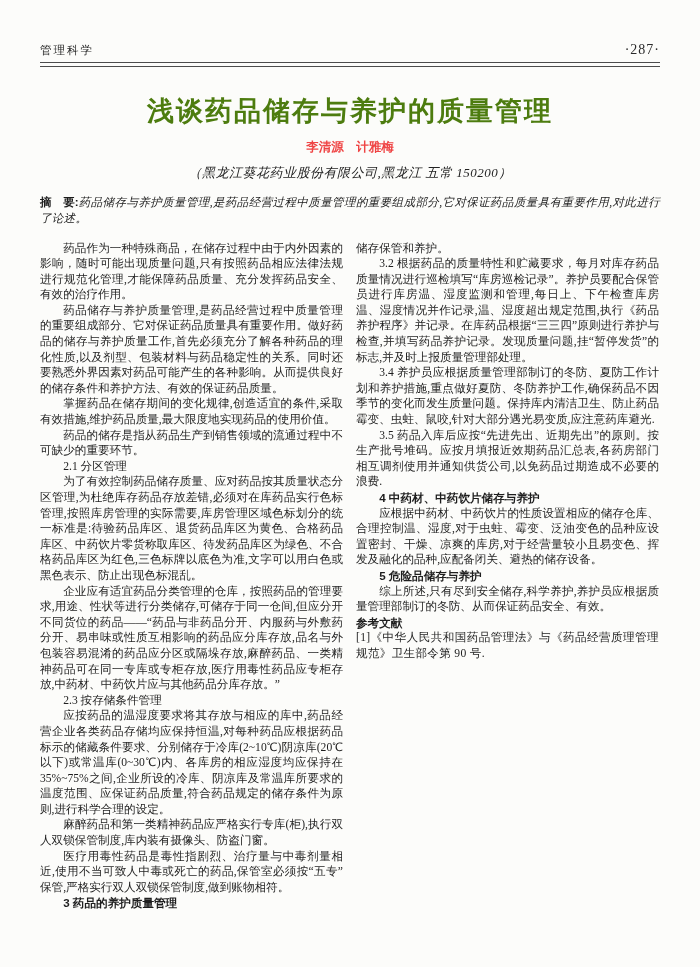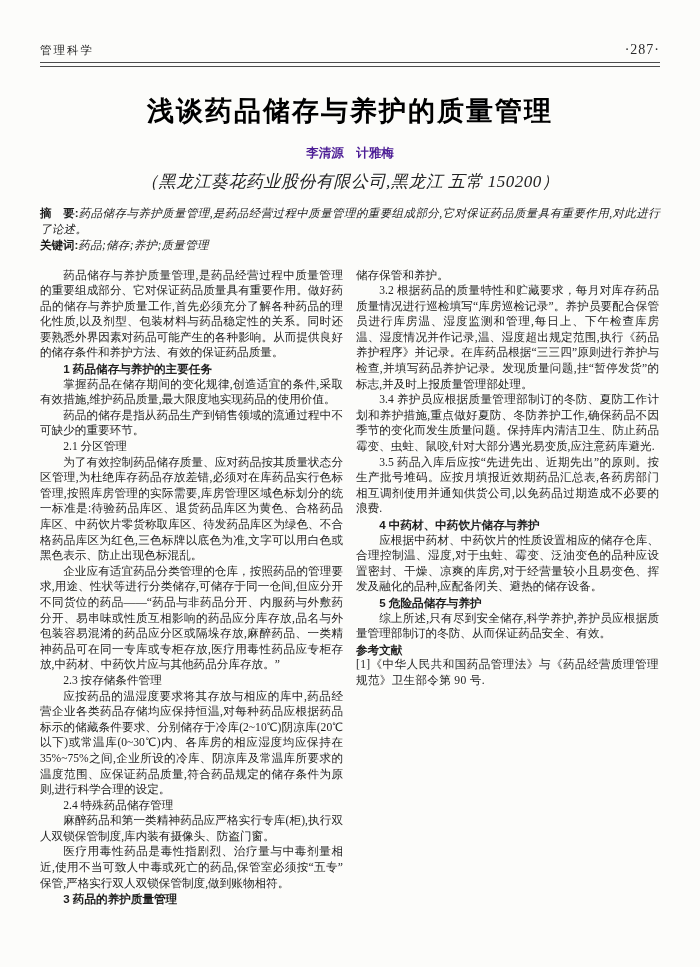--- a/index.html
+++ b/index.html
@@ -36,34 +36,34 @@
     height: 2.5px;
     border-top: 1.6px solid #4c4c4c;
     border-bottom: 1px solid #4c4c4c;
   }
   .title {
     margin: 26px 0 0 0;
     text-align: center;
     font-size: 27px;
     font-weight: bold;
     letter-spacing: 2px;
-    color: #000000;
+    color: #4d7c0f;
   }
   .authors {
-    margin-top: 16px;
+    margin-top: 10px;
     text-align: center;
     font-size: 12.5px;
     font-weight: bold;
     font-family: "Liberation Sans", sans-serif;
-    color: #4c1d95;
+    color: #ef4444;
   }
   .affiliation {
     margin-top: 8px;
     text-align: center;
-    font-size: 17px;
+    font-size: 13px;
     font-style: italic;
     color: #222;
     letter-spacing: 0.5px;
   }
   .abstract-block {
     margin-top: 12px;
     font-size: 11.5px;
     line-height: 16px;
     text-align: justify;
   }
@@ -113,36 +113,32 @@
   <h1 class="title">浅谈药品储存与养护的质量管理</h1>
 
   <div class="authors">李清源　计雅梅</div>
 
   <div class="affiliation">（黑龙江葵花药业股份有限公司,黑龙江 五常 150200）</div>
 
   <div class="abstract-block">
     <span class="lbl">摘　要:</span><span class="it">药品储存与养护质量管理,是药品经营过程中质量管理的重要组成部分,它对保证药品质量具有重要作用,对此进行了论述。</span>
   </div>
 
-  <div class="abstract-block" style="margin-top:0;">
-    <span class="lbl">关键词:</span><span class="it">药品;储存;养护;质量管理</span>
-  </div>
 
   <div class="columns">
     <div class="col">
+        <p class="p">药品作为一种特殊商品，在储存过程中由于内外因素的影响，随时可能出现质量问题,只有按照药品相应法律法规进行规范化管理,才能保障药品质量、充分发挥药品安全、有效的治疗作用。</p>
         <p class="p">药品储存与养护质量管理,是药品经营过程中质量管理的重要组成部分、它对保证药品质量具有重要作用。做好药品的储存与养护质量工作,首先必须充分了解各种药品的理化性质,以及剂型、包装材料与药品稳定性的关系。同时还要熟悉外界因素对药品可能产生的各种影响。从而提供良好的储存条件和养护方法、有效的保证药品质量。</p>
-        <p class="h">1 药品储存与养护的主要任务</p>
         <p class="p">掌握药品在储存期间的变化规律,创造适宜的条件,采取有效措施,维护药品质量,最大限度地实现药品的使用价值。</p>
         <p class="p">药品的储存是指从药品生产到销售领域的流通过程中不可缺少的重要环节。</p>
         <p class="p">2.1 分区管理</p>
         <p class="p">为了有效控制药品储存质量、应对药品按其质量状态分区管理,为杜绝库存药品存放差错,必须对在库药品实行色标管理,按照库房管理的实际需要,库房管理区域色标划分的统一标准是:待验药品库区、退货药品库区为黄色、合格药品库区、中药饮片零货称取库区、待发药品库区为绿色、不合格药品库区为红色,三色标牌以底色为准,文字可以用白色或黑色表示、防止出现色标混乱。</p>
         <p class="p">企业应有适宜药品分类管理的仓库，按照药品的管理要求,用途、性状等进行分类储存,可储存于同一仓间,但应分开不同货位的药品——“药品与非药品分开、内服药与外敷药分开、易串味或性质互相影响的药品应分库存放,品名与外包装容易混淆的药品应分区或隔垛存放,麻醉药品、一类精神药品可在同一专库或专柜存放,医疗用毒性药品应专柜存放,中药材、中药饮片应与其他药品分库存放。”</p>
         <p class="p">2.3 按存储条件管理</p>
         <p class="p">应按药品的温湿度要求将其存放与相应的库中,药品经营企业各类药品存储均应保持恒温,对每种药品应根据药品标示的储藏条件要求、分别储存于冷库(2~10℃)阴凉库(20℃以下)或常温库(0~30℃)内、各库房的相应湿度均应保持在 35%~75%之间,企业所设的冷库、阴凉库及常温库所要求的温度范围、应保证药品质量,符合药品规定的储存条件为原则,进行科学合理的设定。</p>
-        <p class="p">2.4 特殊药品储存管理</p>
         <p class="p">麻醉药品和第一类精神药品应严格实行专库(柜),执行双人双锁保管制度,库内装有摄像头、防盗门窗。</p>
         <p class="p">医疗用毒性药品是毒性指剧烈、治疗量与中毒剂量相近,使用不当可致人中毒或死亡的药品,保管室必须按“五专”保管,严格实行双人双锁保管制度,做到账物相符。</p>
         <p class="h">3 药品的养护质量管理</p>
       </div>
     <div class="col">
         <p class="pc">储存保管和养护。</p>
         <p class="p">3.2 根据药品的质量特性和贮藏要求，每月对库存药品质量情况进行巡检填写“库房巡检记录”。养护员要配合保管员进行库房温、湿度监测和管理,每日上、下午检查库房温、湿度情况并作记录,温、湿度超出规定范围,执行《药品养护程序》并记录。在库药品根据“三三四”原则进行养护与检查,并填写药品养护记录。发现质量问题,挂“暂停发货”的标志,并及时上报质量管理部处理。</p>
         <p class="p">3.4 养护员应根据质量管理部制订的冬防、夏防工作计划和养护措施,重点做好夏防、冬防养护工作,确保药品不因季节的变化而发生质量问题。保持库内清洁卫生、防止药品霉变、虫蛀、鼠咬,针对大部分遇光易变质,应注意药库避光.</p>
         <p class="p">3.5 药品入库后应按“先进先出、近期先出”的原则。按生产批号堆码。应按月填报近效期药品汇总表,各药房部门相互调剂使用并通知供货公司,以免药品过期造成不必要的浪费.</p>
         <p class="h">4 中药材、中药饮片储存与养护</p>

